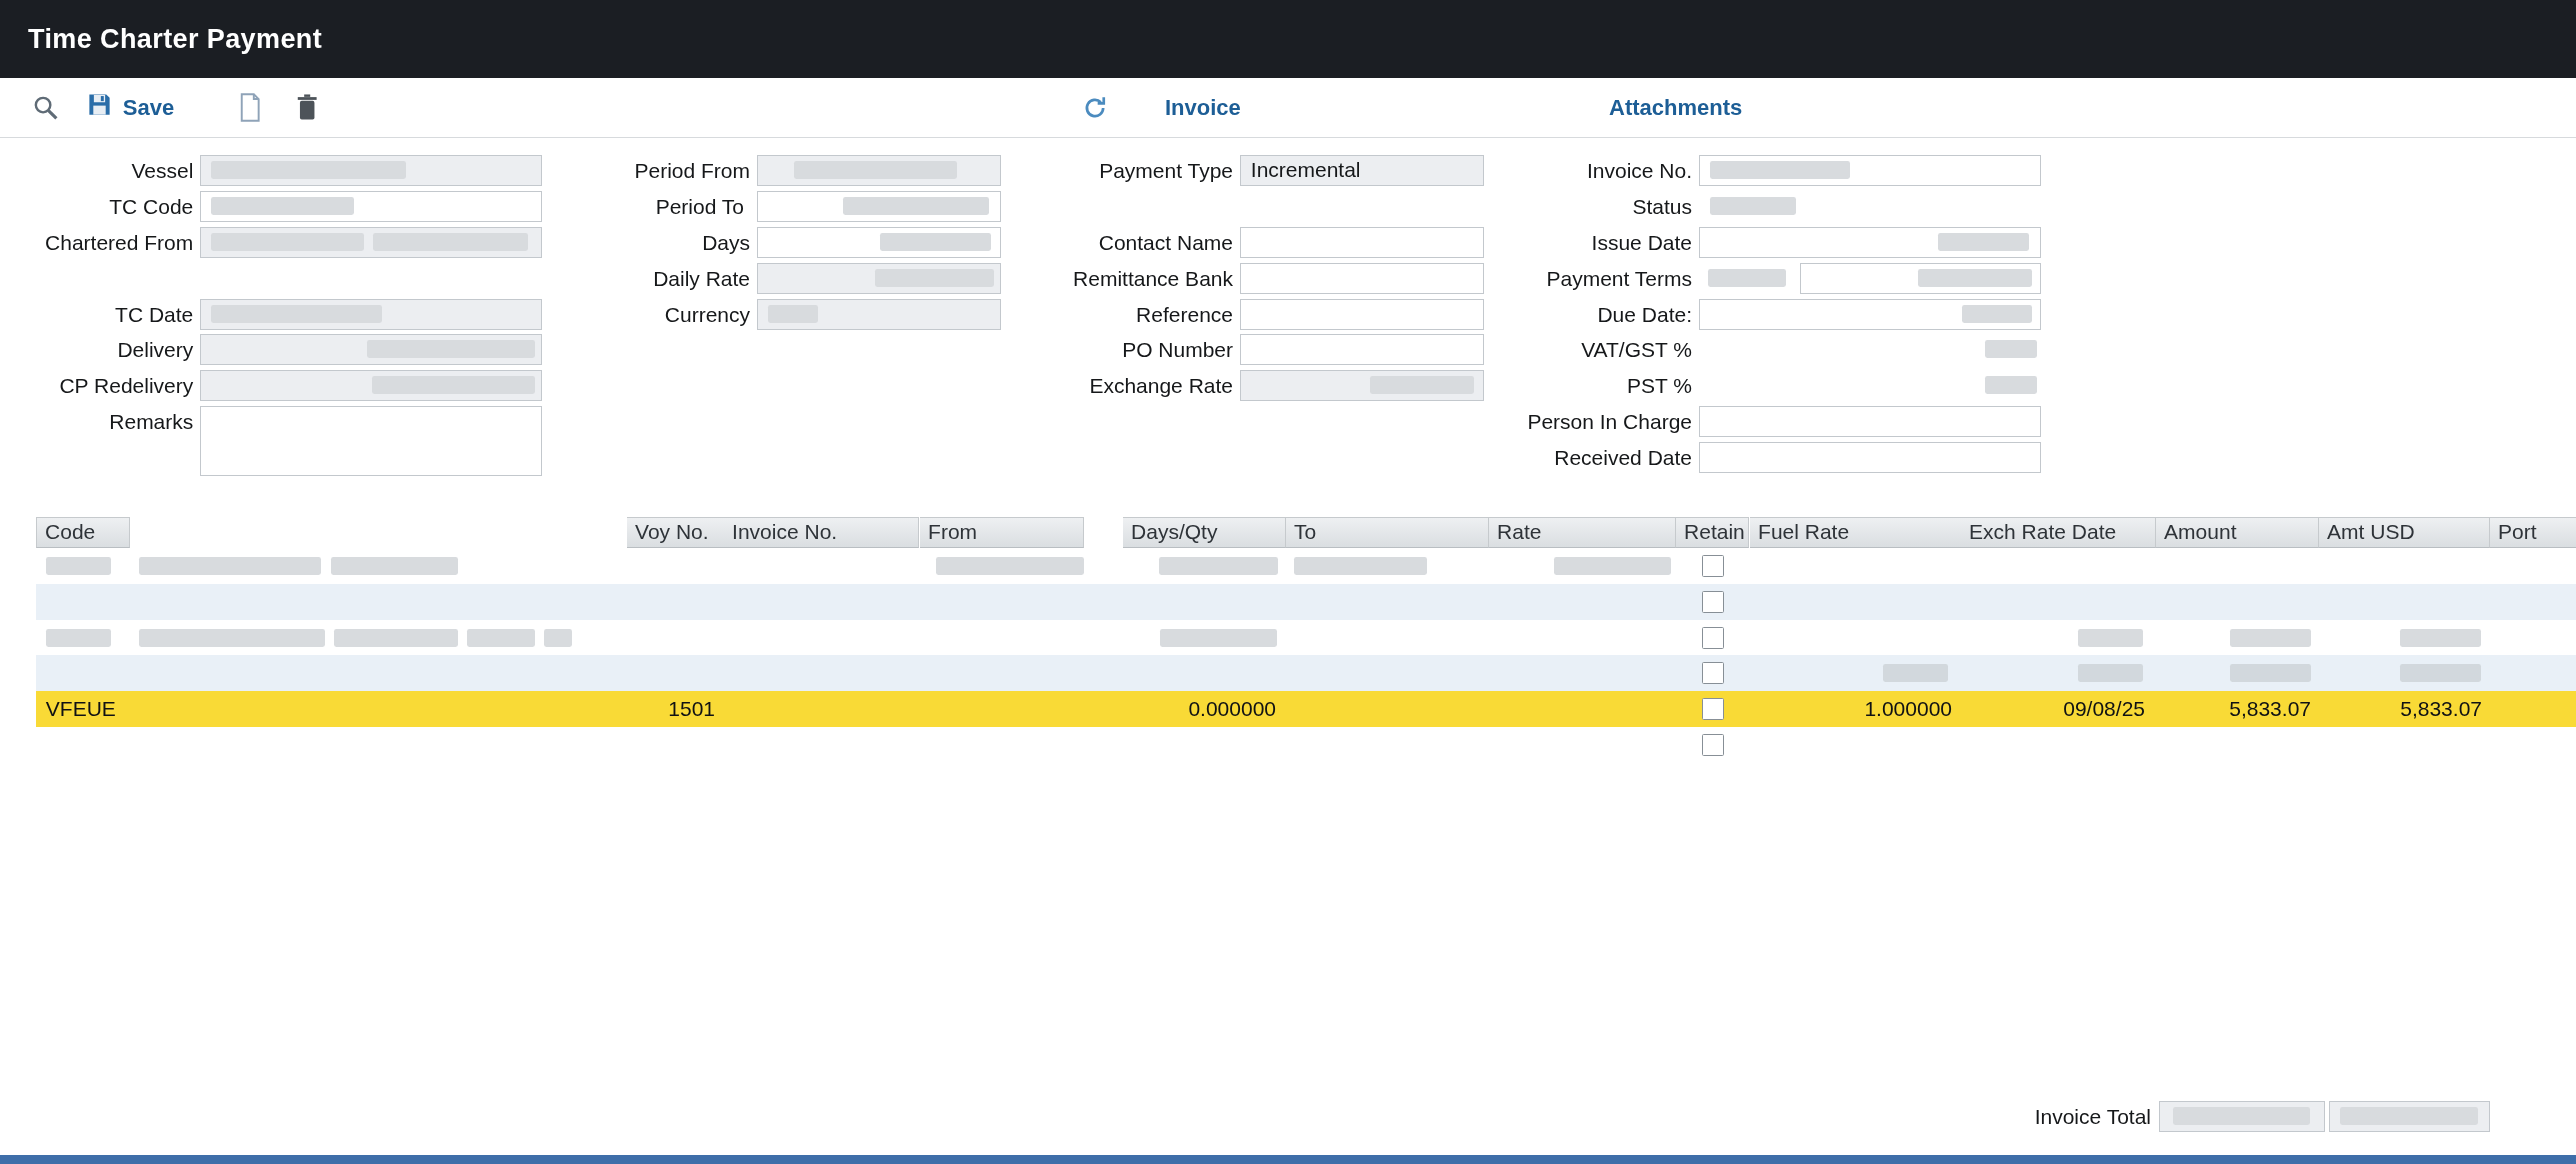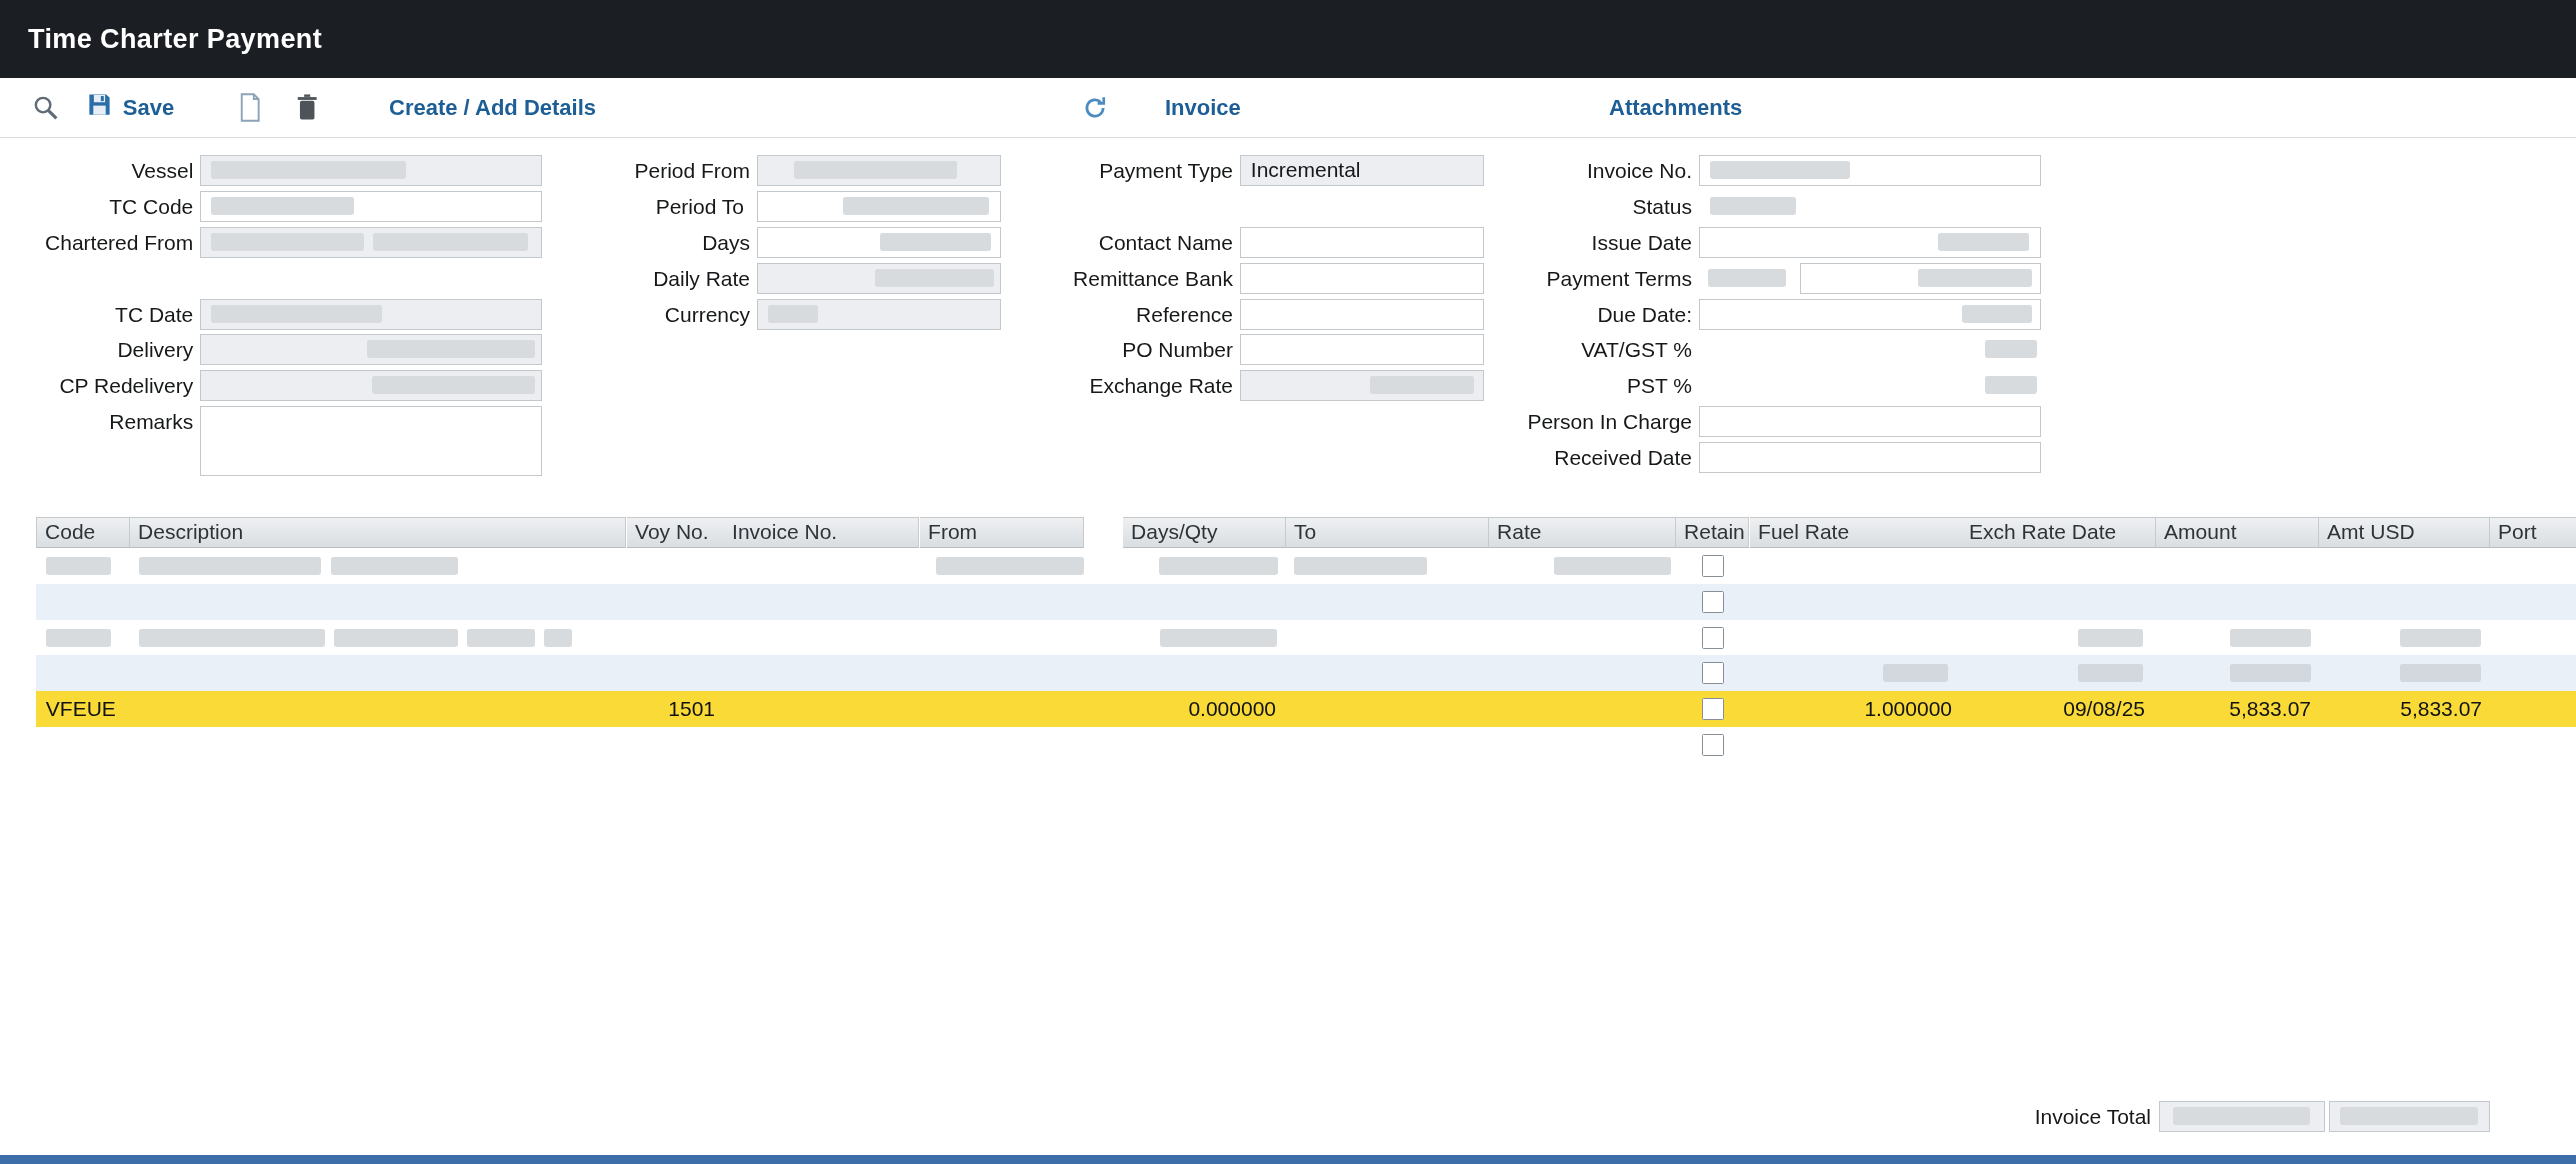--- a/index.html
+++ b/index.html
@@ -65,23 +65,20 @@
         <path d="M13 1v4h4" fill="none" stroke="#8fa3b8" stroke-width="1.6"></path>
       </svg>
   </span>
   <span class="tbi" style="left:295px">
     <svg width="24.4" height="29" viewBox="0 0 20 24">
         <rect x="4" y="6.5" width="12" height="15.5" rx="1.5" fill="#4d5359"></rect>
         <rect x="2.2" y="3.4" width="15.6" height="2.3" fill="#4d5359"></rect>
         <rect x="7.5" y="1.2" width="5" height="2" fill="#4d5359"></rect>
       </svg>
   </span>
-  <span class="tbi" style="left:389px">
-    <span>Create / Add Details</span>
-  </span>
   <span class="tbi" style="left:1081px">
     <svg width="28" height="28" viewBox="0 0 24 24">
         <path d="M19 12a7 7 0 1 1-2.05-4.95" fill="none" stroke="#4b8bbf" stroke-width="2.3"></path>
         <path d="M19.5 2.8v5.2h-5.2" fill="none" stroke="#4b8bbf" stroke-width="2.3"></path>
       </svg>
   </span>
   <span class="tbi" style="left:1165px">
     <span>Invoice</span>
   </span>
   <span class="tbi" style="left:1609px">
@@ -210,21 +207,20 @@
 
 <div class="label" style="left:1448px;width:244px;top:406px">Person In Charge</div>
 <div class="field" style="left:1699px;width:342px;top:406px"></div>
 
 <div class="label" style="left:1448px;width:244px;top:442px">Received Date</div>
 <div class="field" style="left:1699px;width:342px;top:442px"></div>
 
 <div class="grid">
 
   <div class="hcell" style="left:0;width:94px;border-left:1.6px solid #c6cacd">Code</div>
-  <div class="hcell" style="left:94px;width:496px">Description</div>
   <div class="hcell" style="left:591px;width:98px">Voy No.</div>
   <div class="hcell" style="left:688px;width:195px">Invoice No.</div>
   <div class="hcell" style="left:884px;width:164px">From</div>
   <div class="hcell" style="left:1087px;width:163px">Days/Qty</div>
   <div class="hcell" style="left:1250px;width:203px">To</div>
   <div class="hcell" style="left:1453px;width:187px">Rate</div>
   <div class="hcell" style="left:1640px;width:73px">Retain</div>
   <div class="hcell" style="left:1714px;width:212px">Fuel Rate</div>
   <div class="hcell" style="left:1925px;width:195px">Exch Rate Date</div>
   <div class="hcell" style="left:2120px;width:163px">Amount</div>

